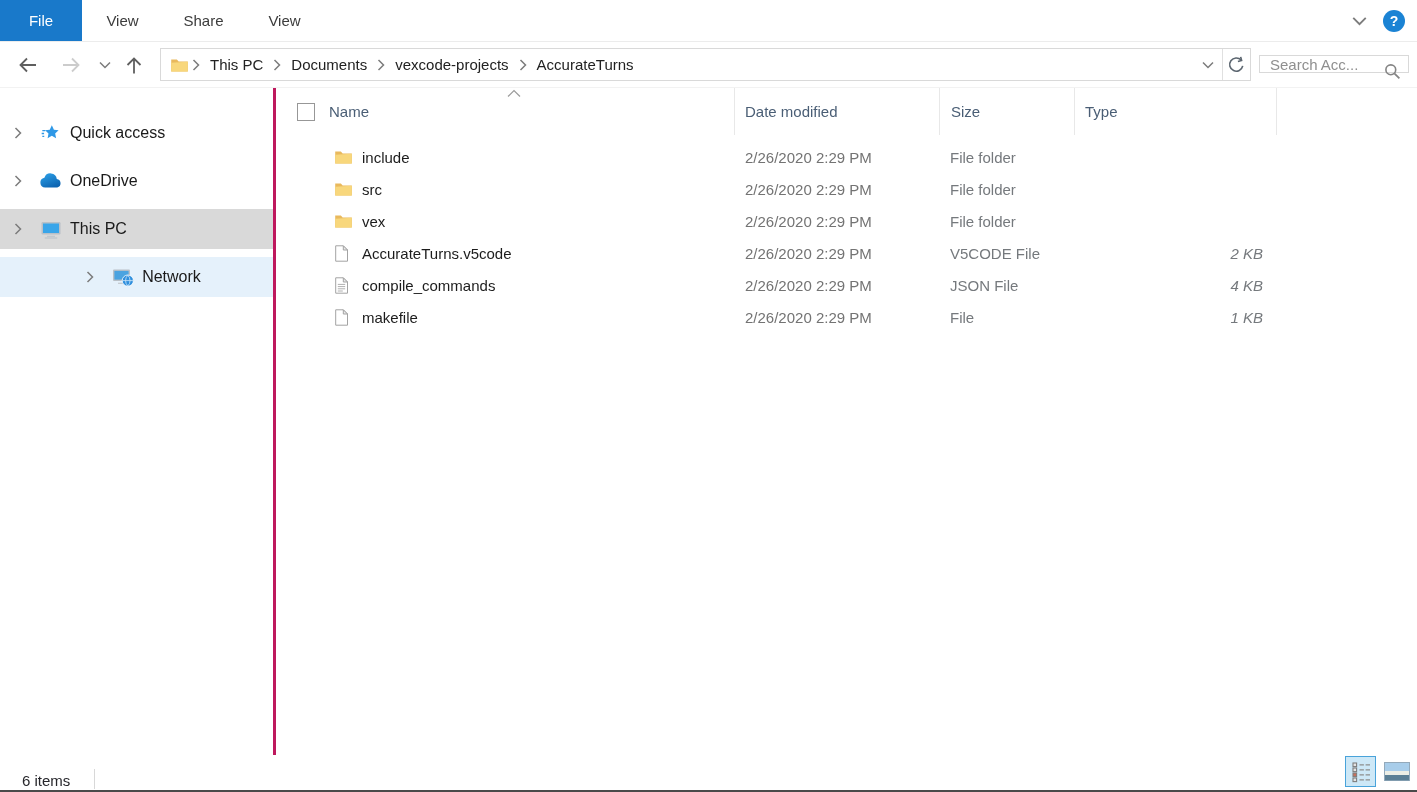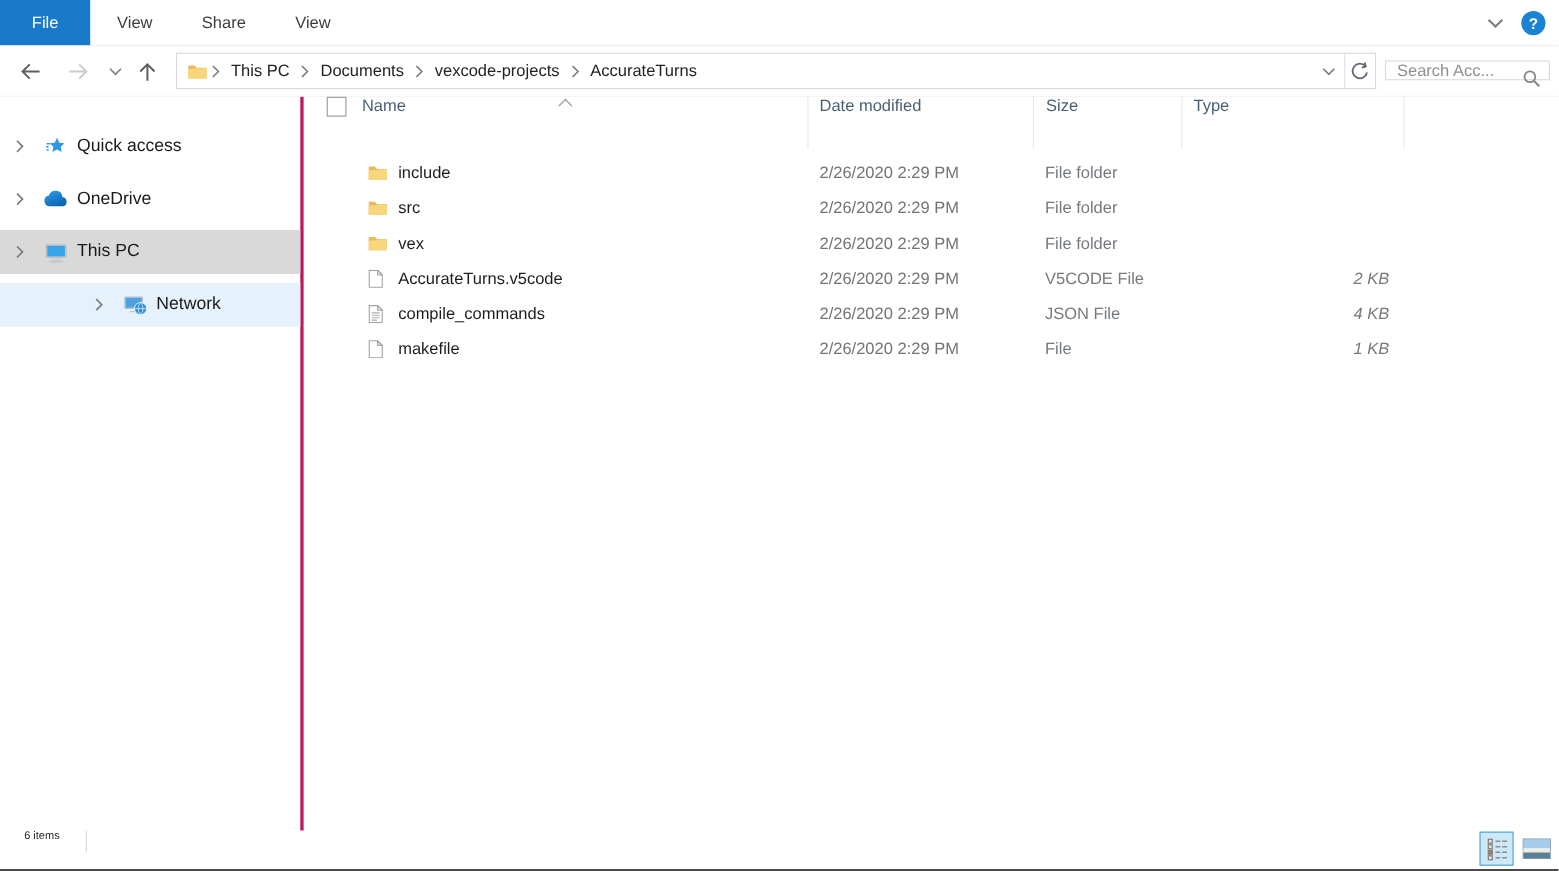--- a/index.html
+++ b/index.html
@@ -56,42 +56,42 @@
   .side-item.selected { background:#d9d9d9; }
   .side-item.hovered { background:#e5f1fb;justify-content:center; }
   .expander { margin-left:14px; width:14px; flex:none; display:flex; align-items:center; }
   .expander svg { width:8px; height:12px; }
   .side-ic { margin-left:11px; width:24px; height:22px; flex:none; display:flex; align-items:center; justify-content:center; }
   .side-ic svg { width:24px; height:20px; display:block; }
   .side-label { margin-left:7px; white-space:nowrap; }
 
   .content { flex:1; position:relative; }
   .headers { height:47px; display:flex; color:#4a5e75; font-size:15px; position:relative; }
-  .hcell { display:flex; align-items:flex-start; border-right:1px solid #e8e8e8; }
+  .hcell { display:flex; align-items:center; border-right:1px solid #e8e8e8; }
   .h-name { width:459px; padding-left:21px; }
   .h-date { width:205px; padding-left:10px; }
   .h-type { width:202px; padding-left:10px; }
   .h-size { width:135px; padding-left:11px; }
   .hdr-checkbox { width:18px; height:18px; border:1px solid #979797; background:#fff; margin-right:14px; flex:none; }
   .sort-caret { position:absolute; left:231px; top:1px; width:14px; height:9px; }
   .sort-caret svg { width:14px; height:9px; display:block; }
 
   .rows { margin-top:6px; }
   .frow { height:32px; display:flex; align-items:center; font-size:15px; }
   .c-name { width:459px; padding-left:58px; display:flex; align-items:center; color:#1c1c1c; }
   .row-ic { width:19px; height:17px; flex:none; margin-right:9px; display:flex; align-items:center; }
   .row-ic svg { display:block; }
   .ic-folder svg { width:19px; height:16px; }
   .ic-file svg { width:15px; height:17px; }
   .c-date { width:205px; padding-left:10px; color:#737373; }
   .c-type { width:202px; padding-left:10px; color:#75797d; }
   .c-size { width:135px; padding-right:14px; text-align:right; color:#75797d;font-style:italic; }
 
   
-  .statusbar { height:34px; display:flex; align-items:flex-start; padding-left:22px; font-size:10px;
+  .statusbar { height:34px; display:flex; align-items:flex-end; padding-left:22px; font-size:15px;
     color:#26262b; position:relative; }
   .status-div { width:1px; height:20px; background:#d8d8d8; margin-left:24px; }
   .view-icons { position:absolute; right:7px; bottom:2px; display:flex; align-items:center; gap:7px; }
   .vbtn-details { width:31px; height:31px; border:1px solid #49a3da; background:#cde8f7;
     display:flex; align-items:center; justify-content:center; }
   .vbtn-details svg { width:22px; height:22px; display:block; }
   .vbtn-thumb { width:27px; height:20px; display:flex; align-items:center; justify-content:center; }
   .vbtn-thumb svg { width:26px; height:19px; display:block; }
 </style>
 </head>

